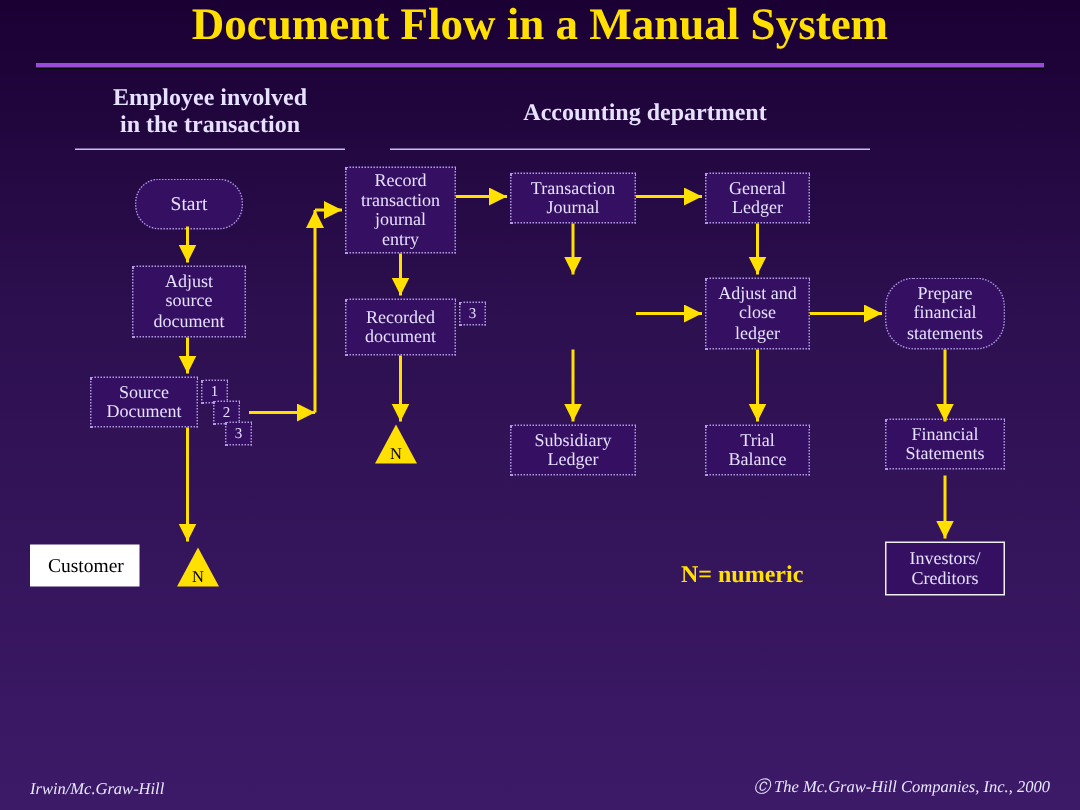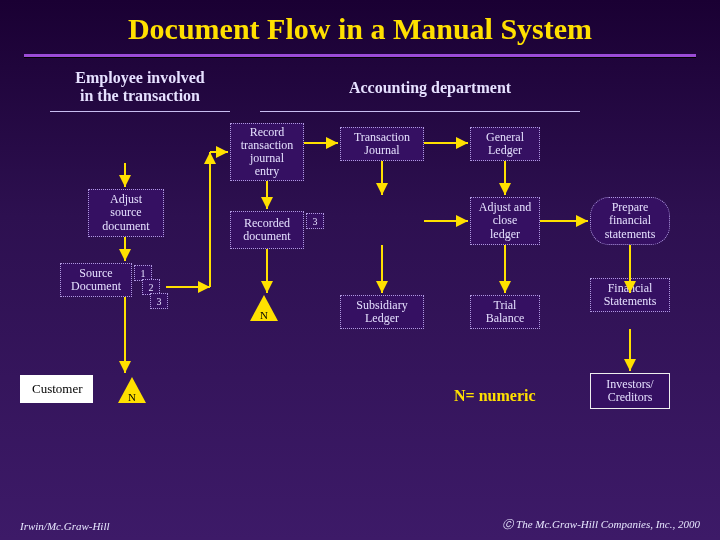--- a/index.html
+++ b/index.html
@@ -10,21 +10,21 @@
     font-family: "Times New Roman", serif;
     color: #fff;
     overflow: hidden;
     position: relative;
   }
   .title {
     color: #ffe000;
     font-size: 30px;
     font-weight: bold;
     text-align: center;
-    padding: 12px 0 6px 0;
+    padding: 0 0 6px 0;
   }
   .rule {
     height: 3px;
     background: #9a4bd6;
     margin: 2px 24px 0 24px;
     box-shadow: 0 1px 0 #000;
   }
   .stage {
     position: relative;
     width: 720px;
@@ -141,20 +141,21 @@
 
 <div class="stage">
 
   <div class="label" style="left:60px; top:12px; width:160px; text-align:center; white-space:pre-line;">Employee involved
 in the transaction</div>
   <div class="hdr-line" style="left:50px; top:54px; width:180px;"></div>
 
   <div class="label" style="left:300px; top:22px; width:260px; text-align:center;">Accounting department</div>
   <div class="hdr-line" style="left:260px; top:54px; width:320px;"></div>
 
+  <div class="term" style="left:90px; top:74px;">Start</div>
   <div class="node" style="left:88px; top:132px; width:76px; height:48px;">Adjust source document</div>
   <div class="node" style="left:60px; top:206px; width:72px; height:34px;">Source Document</div>
   <div class="smallnum" style="left:134px; top:208px;">1</div>
   <div class="smallnum" style="left:142px; top:222px;">2</div>
   <div class="smallnum" style="left:150px; top:236px;">3</div>
 
   <div class="box-customer" style="left:20px; top:318px;padding-left:12px;">Customer</div>
   <div class="tri" style="left:118px; top:320px;"></div>
   <div class="tri-label" style="left:128px; top:334px;">N</div>
 
@@ -165,21 +166,21 @@
   <div class="tri-label" style="left:260px; top:252px;">N</div>
 
   <div class="node" style="left:340px; top:70px; width:84px; height:34px;">Transaction Journal</div>
   <div class="node" style="left:340px; top:238px; width:84px; height:34px;">Subsidiary Ledger</div>
 
   <div class="node" style="left:470px; top:70px; width:70px; height:34px;">General Ledger</div>
   <div class="node" style="left:470px; top:140px; width:70px; height:48px;">Adjust and close ledger</div>
   <div class="node" style="left:470px; top:238px; width:70px; height:34px;">Trial Balance</div>
 
   <div class="node" style="left:590px; top:140px; width:80px; height:48px;border-radius:19px;">Prepare financial statements</div>
-  <div class="node" style="left:590px; top:221px; width:80px; height:34px;">Financial Statements</div>
+  <div class="node" style="left:590px; top:234px; width:80px; height:34px;">Financial Statements</div>
   <div class="node" style="left:590px; top:316px; width:80px; height:36px; border-style:solid; border-color:#eee;">Investors/ Creditors</div>
 
   <div class="legend" style="left:454px; top:330px;">N= numeric</div>
 
   <svg class="arrows">
     <defs>
       <marker id="ah" markerWidth="8" markerHeight="8" refX="6" refY="3" orient="auto">
         <path d="M0,0 L6,3 L0,6 Z" fill="#ffe000"></path>
       </marker>
     </defs>

